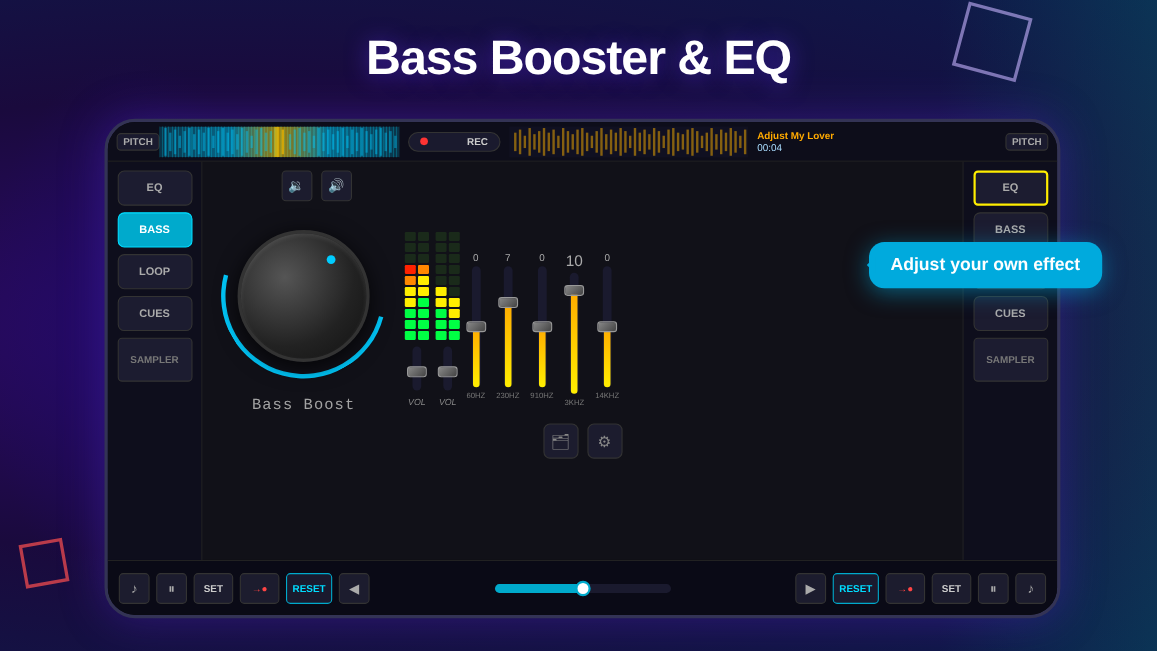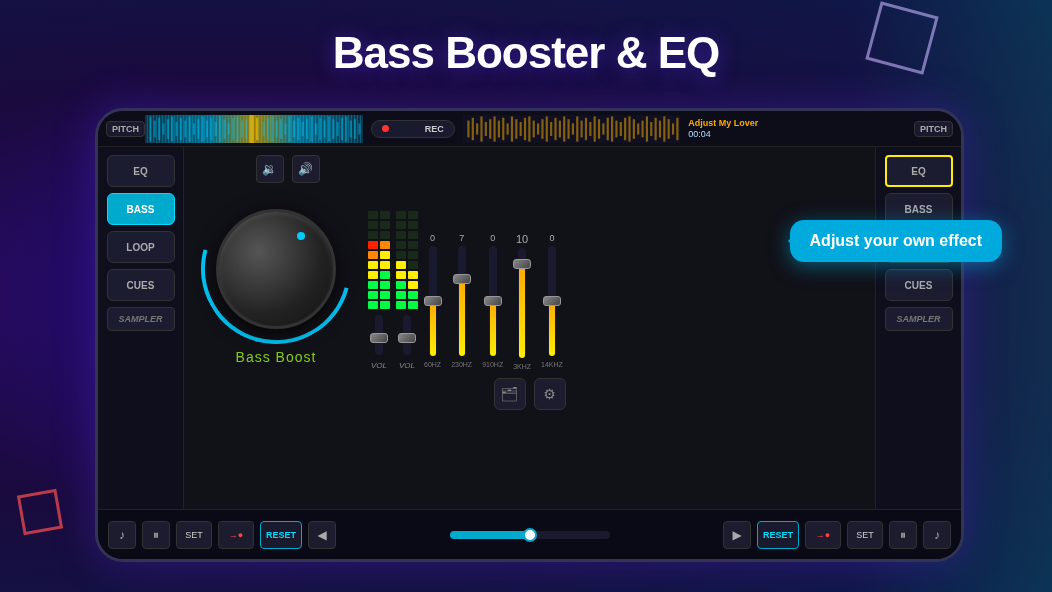--- a/index.html
+++ b/index.html
@@ -210,31 +210,30 @@
     }
 
     .panel-btn.active {
       background: #00aacc;
       border-color: #00ddff;
       color: #fff;
     }
 
     .panel-btn-sampler {
       width: 68px;
-      height: 24px;
+      height: 40px;
       background: #1c1c30;
       border: 1px solid #333;
       border-radius: 4px;
       color: #777;
       font-size: 9px;
       font-weight: bold;
       display: flex;
       align-items: center;
       justify-content: center;
-      font-style: italic;
     }
 
     
     .center-area {
       flex: 1;
       display: flex;
       flex-direction: column;
       align-items: center;
       padding: 8px 12px;
       position: relative;
@@ -280,23 +279,24 @@
       width: 8px;
       height: 8px;
       border-radius: 50%;
       background: #00ccff;
       top: 20px;
       right: 28px;
     }
 
     .knob-label {
       font-size: 14px;
-      color: #84cc16;
-      margin-top: 0;
+      color: #a3a3a3;
+      margin-top: 12px;
       letter-spacing: 1px;
+      font-family: Liberation Mono, monospace;
     }
 
     .vol-icon {
       width: 28px;
       height: 28px;
       background: #1c1c2e;
       border: 1px solid #333;
       border-radius: 4px;
       display: flex;
       align-items: center;
@@ -367,21 +367,21 @@
       align-items: center;
       justify-content: center;
       color: #aaa;
       font-size: 12px;
       cursor: pointer;
     }
 
     .trans-btn.set-btn {
       width: 36px;
       font-size: 9px;
-      font-weight: normal;
+      font-weight: bold;
       color: #ccc;
     }
 
     .trans-btn.reset-btn {
       width: 42px;
       font-size: 9px;
       font-weight: bold;
       background: #1a1a2e;
       border-color: #00aacc;
       color: #00ddff;
@@ -768,21 +768,21 @@
               </div>
               <div style="display: flex; flex-direction: column; align-items: center; gap: 3px;">
                 <div style="font-size: 9px; color: rgb(170, 170, 170);">0</div>
                 <div style="width: 8px; height: 110px; background: rgb(26, 26, 46); border-radius: 4px; position: relative;">
                   <div style="position: absolute; bottom: 0px; width: 6px; left: 1px; height: 55px; border-radius: 3px; background: linear-gradient(to top, rgb(255, 238, 0), rgb(255, 170, 0));"></div>
                   <div style="position: absolute; width: 18px; height: 10px; background: linear-gradient(135deg, rgb(136, 136, 136), rgb(68, 68, 68)); border-radius: 3px; border: 1px solid rgb(153, 153, 153); left: -5px; top: 50px;"></div>
                 </div>
                 <div style="font-size: 7px; color: rgb(119, 119, 119); text-align: center; margin-top: 2px;">910HZ</div>
               </div>
               <div style="display: flex; flex-direction: column; align-items: center; gap: 3px;">
-                <div style="font-size: 11px; color: rgb(170, 170, 170); text-align: center;">10</div>
+                <div style="font-size: 14px; color: rgb(170, 170, 170); text-align: center;">10</div>
                 <div style="width: 8px; height: 110px; background: rgb(26, 26, 46); border-radius: 4px; position: relative;">
                   <div style="position: absolute; bottom: 0px; width: 6px; left: 1px; height: 94px; border-radius: 3px; background: linear-gradient(to top, rgb(255, 238, 0), rgb(255, 170, 0));"></div>
                   <div style="position: absolute; width: 18px; height: 10px; background: linear-gradient(135deg, rgb(136, 136, 136), rgb(68, 68, 68)); border-radius: 3px; border: 1px solid rgb(153, 153, 153); left: -5px; top: 11px;"></div>
                 </div>
                 <div style="font-size: 7px; color: rgb(119, 119, 119); text-align: center; margin-top: 2px;">3KHZ</div>
               </div>
               <div style="display: flex; flex-direction: column; align-items: center; gap: 3px;">
                 <div style="font-size: 9px; color: rgb(170, 170, 170);">0</div>
                 <div style="width: 8px; height: 110px; background: rgb(26, 26, 46); border-radius: 4px; position: relative;">
                   <div style="position: absolute; bottom: 0px; width: 6px; left: 1px; height: 55px; border-radius: 3px; background: linear-gradient(to top, rgb(255, 238, 0), rgb(255, 170, 0));"></div>

